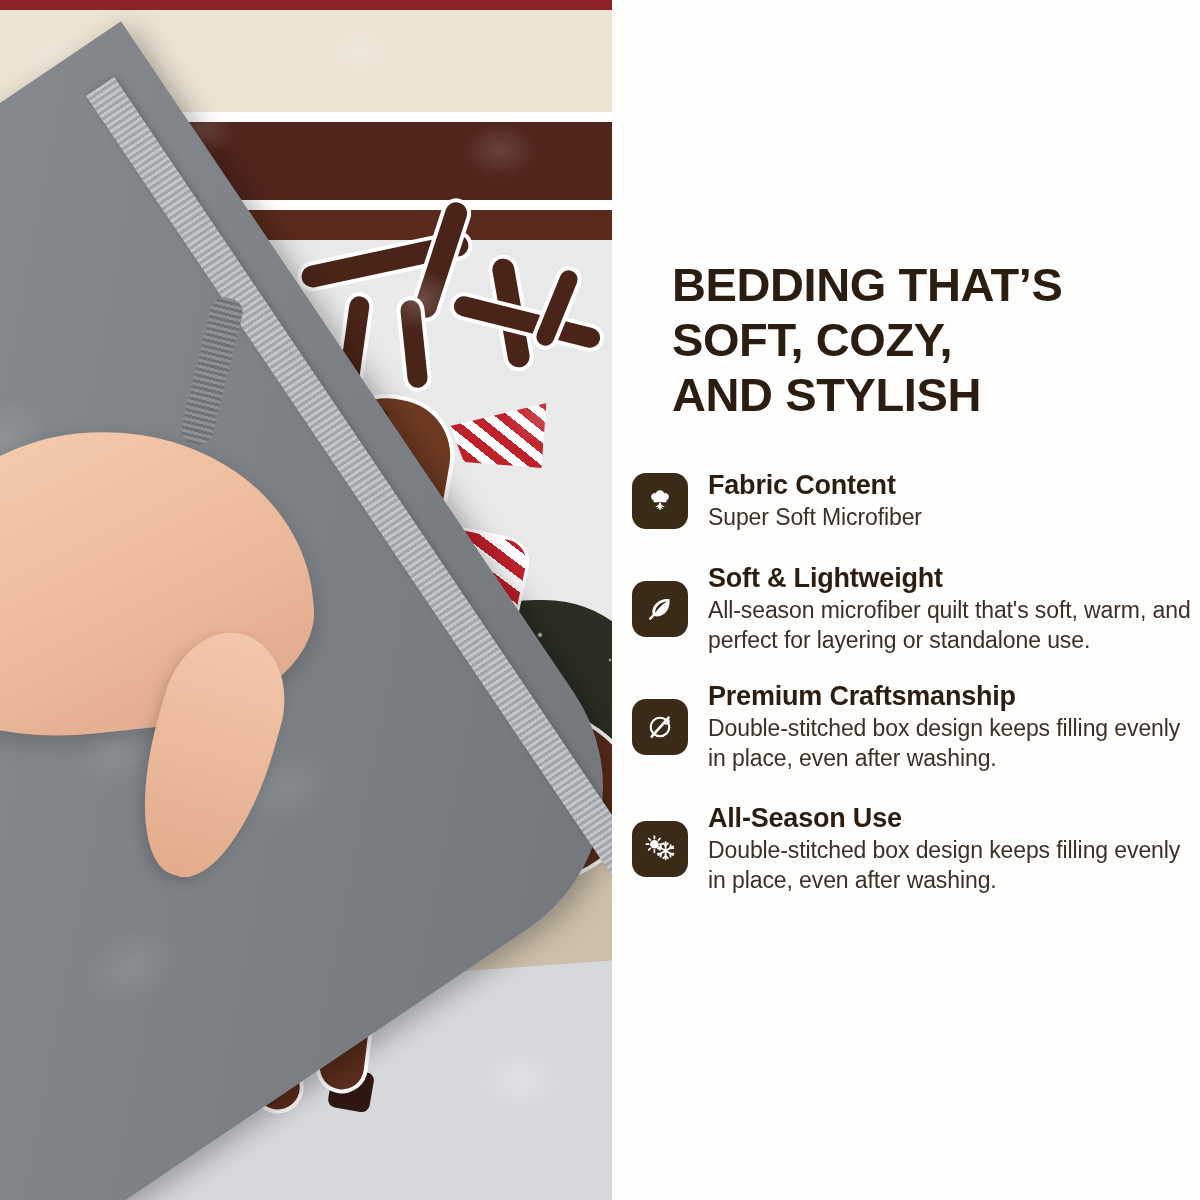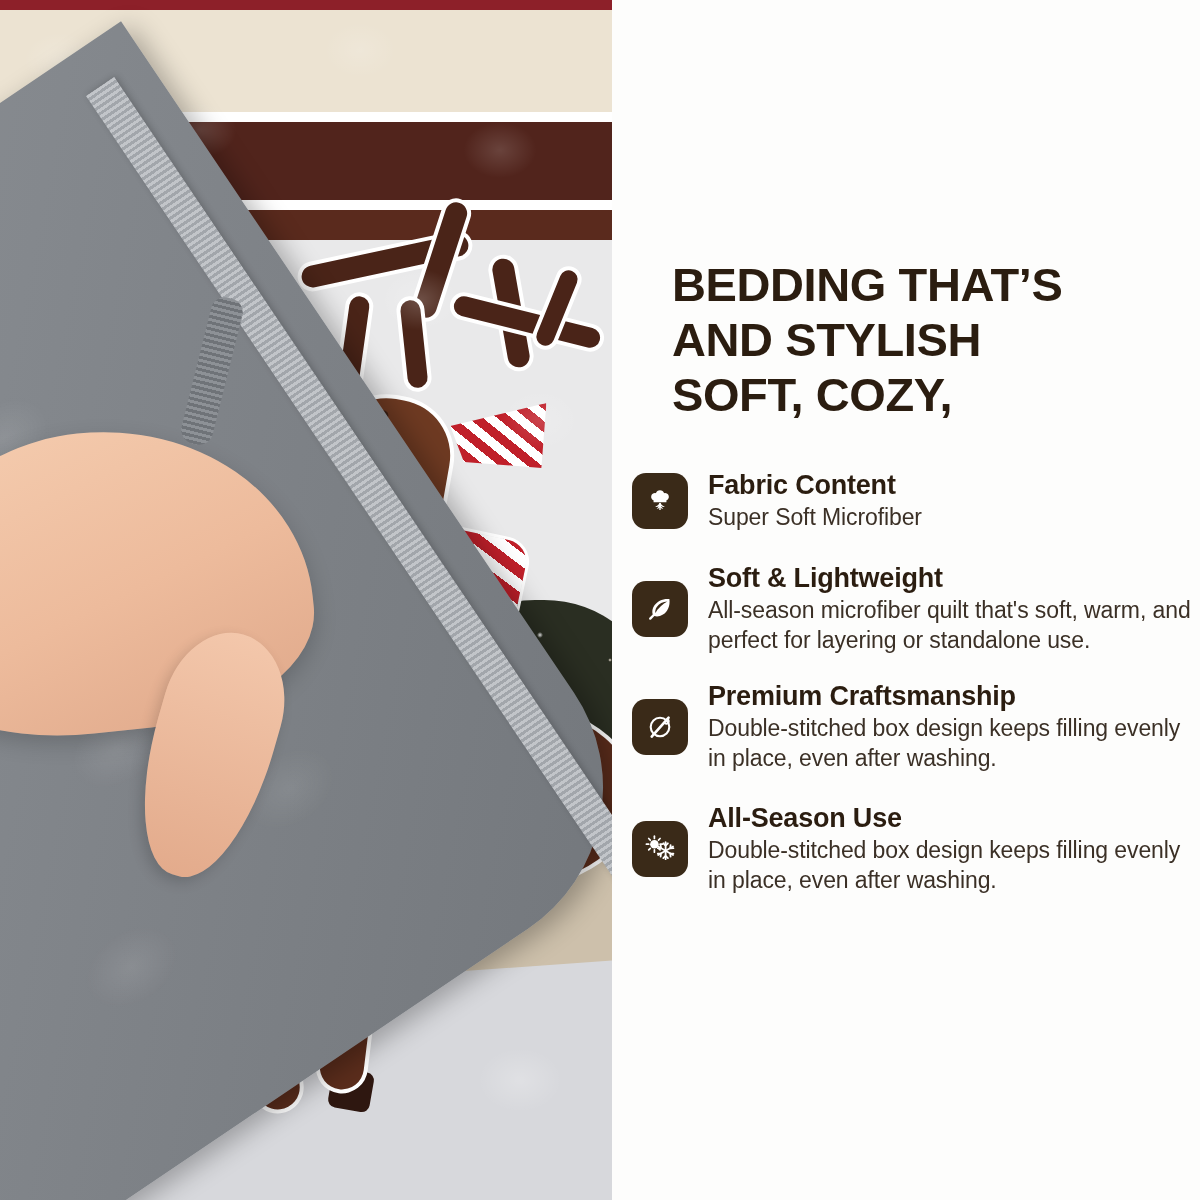--- a/index.html
+++ b/index.html
@@ -390,22 +390,22 @@
 
     <div class="hand"></div>
     <div class="thumb"></div>
     <div class="pinch"></div>
   </div>
 
   <div class="content">
 
     <h1 class="headline">
       <span class="hl-line">BEDDING THAT’S</span>
+      <span class="hl-line">SOFT, COZY,</span>
       <span class="hl-line">AND STYLISH</span>
-      <span class="hl-line">SOFT, COZY,</span>
     </h1>
 
     <div class="features">
 
       <div class="feature f1">
         <div class="icon-badge">
           <svg width="34" height="34" viewBox="0 0 34 34" aria-hidden="true">
             <path fill="#ffffff" d="M17 6.2c2.0 0 3.6 1.3 4.1 3.0 1.9-.5 4.0.6 4.6 2.6.6 2.0-.5 4.0-2.4 4.7.2.6.2 1.2.1 1.8H10.6c-.1-.6-.1-1.2.1-1.8-1.9-.7-3.0-2.7-2.4-4.7.6-2.0 2.7-3.1 4.6-2.6.5-1.7 2.1-3.0 4.1-3.0z"></path>
             <path fill="#ffffff" d="M17 18.6c.9 1.8 2.6 3.3 4.8 4.2-2.0.5-3.8.0-4.8-1.0-1.0 1.0-2.8 1.5-4.8 1.0 2.2-.9 3.9-2.4 4.8-4.2z"></path>
             <path fill="#ffffff" d="M17.0 19.1c.3 2.2 1.5 4.3 3.3 5.8-2.2-.3-3.9-1.7-4.4-3.4z"></path>

